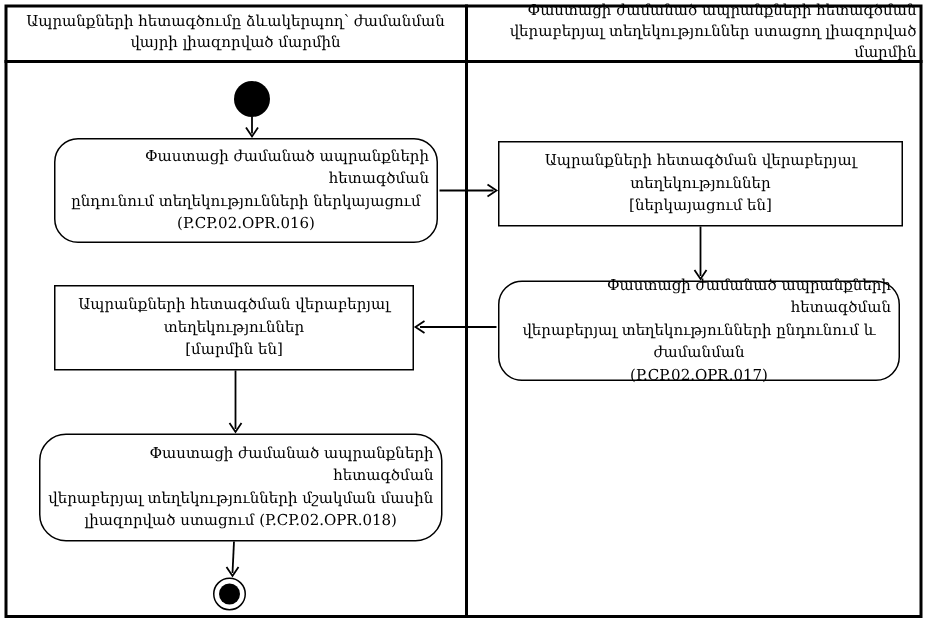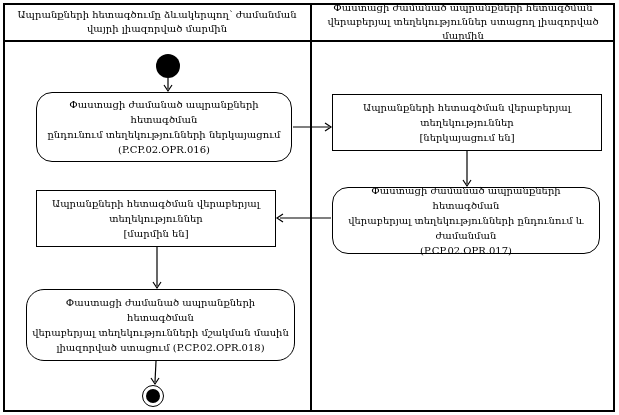--- a/index.html
+++ b/index.html
@@ -40,32 +40,32 @@
     top: 6px;
     height: 32px;
     font-size: 10px;
     line-height: 14px;
     text-align: center;
     display: flex;
     align-items: center;
     justify-content: center;
   }
   .lane-header.left  { left: 9px;   width: 296px; }
-  .lane-header.right { left: 315px; width: 296px; }
+  .lane-header.right { left: 315px; width: 296px; text-align: right; }
 
   .node {
     position: absolute;
     box-sizing: border-box;
     background: #ffffff;
     border: 1.2px solid #000000;
     display: flex;
     flex-direction: column;
     align-items: center;
     justify-content: center;
-    text-align: center;
+    text-align: right;
     font-size: 10px;
     line-height: 15px;
     padding: 9px 5px;
   }
   .node.activity { border-radius: 16px; }
 
   #activity1 { left: 36px;  top: 92px;  width: 256px; height: 70px; }
   #object1   { left: 332px; top: 94px;  width: 270px; height: 57px; }
   #activity2 { left: 332px; top: 187px; width: 268px; height: 67px; }
   #object2   { left: 36px;  top: 190px; width: 240px; height: 57px; }

